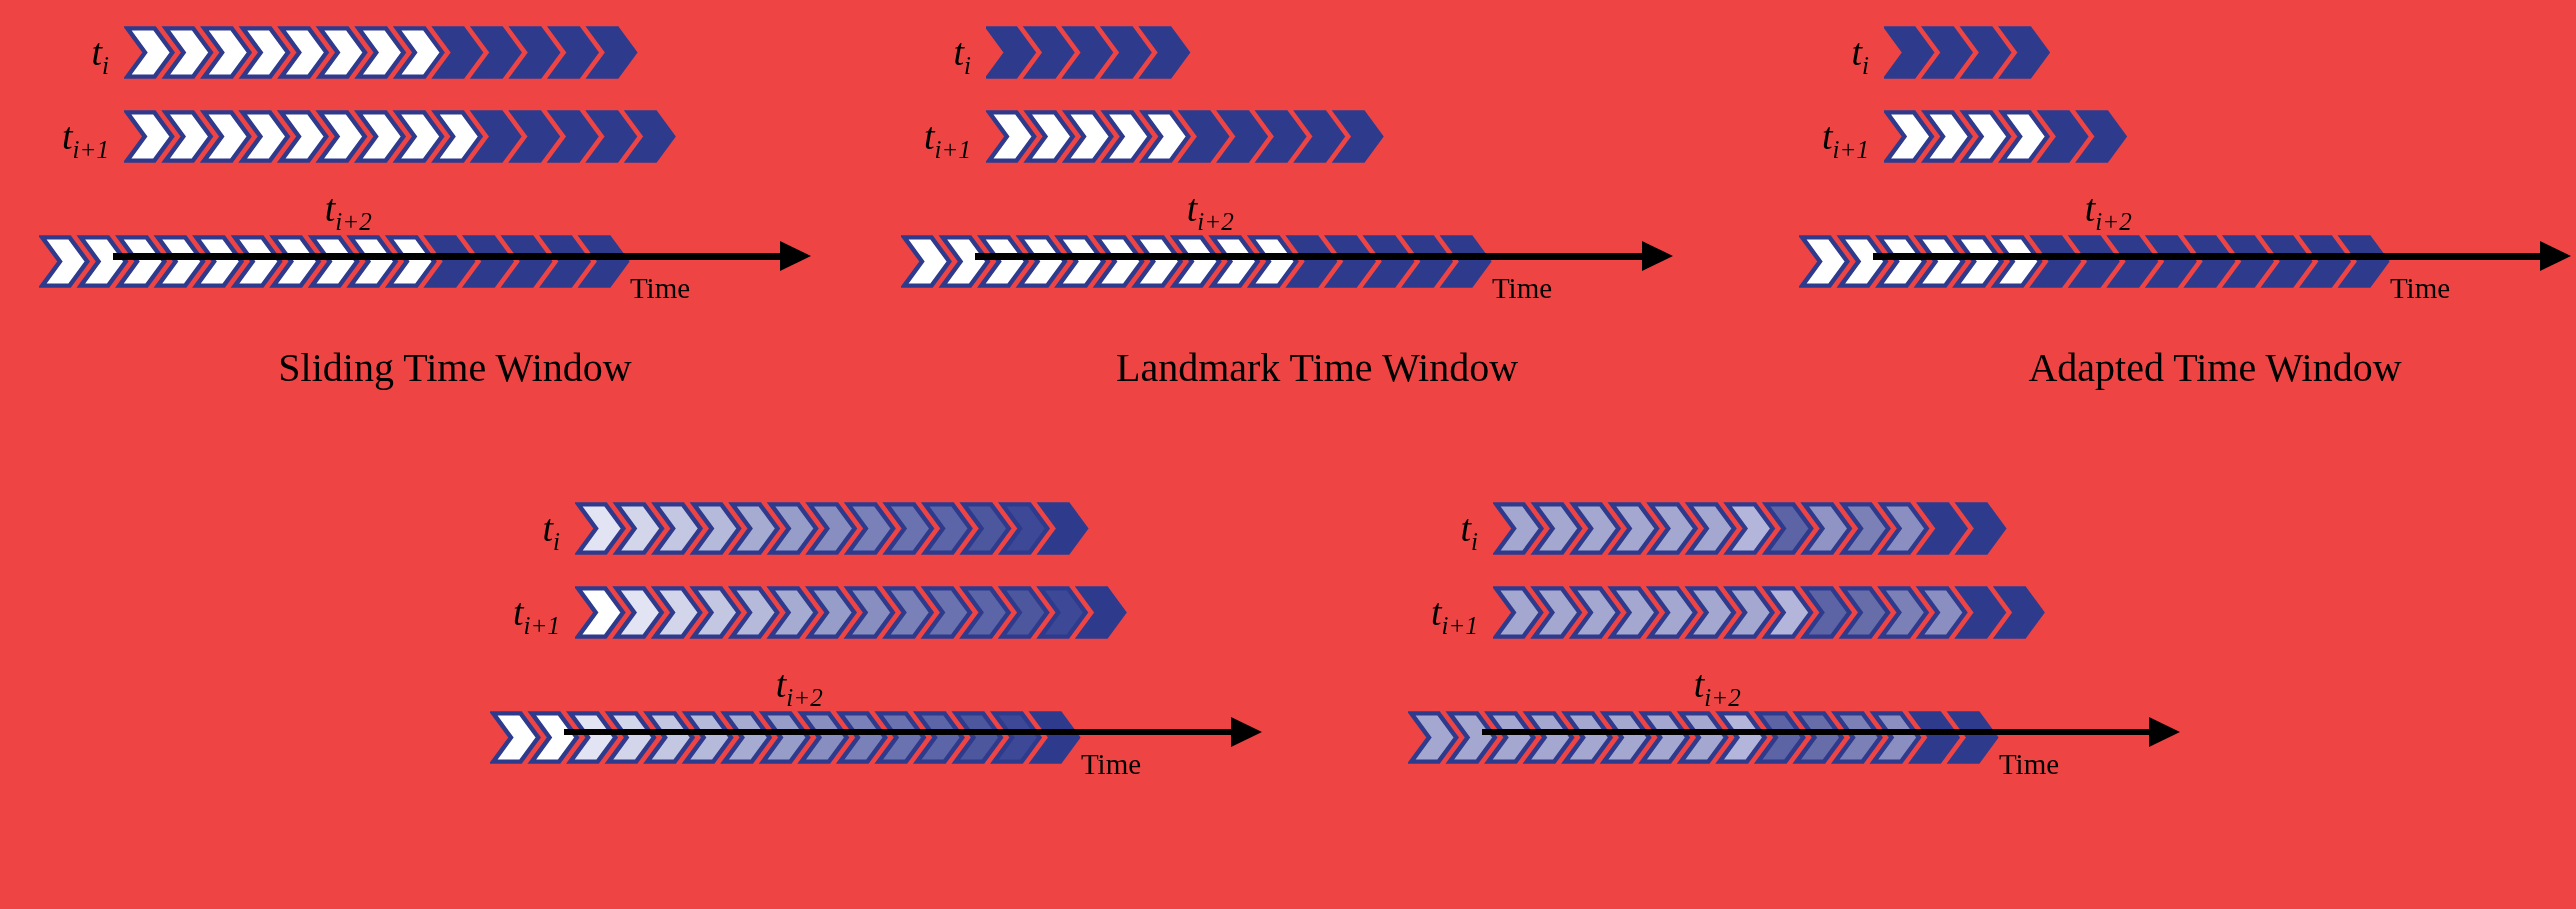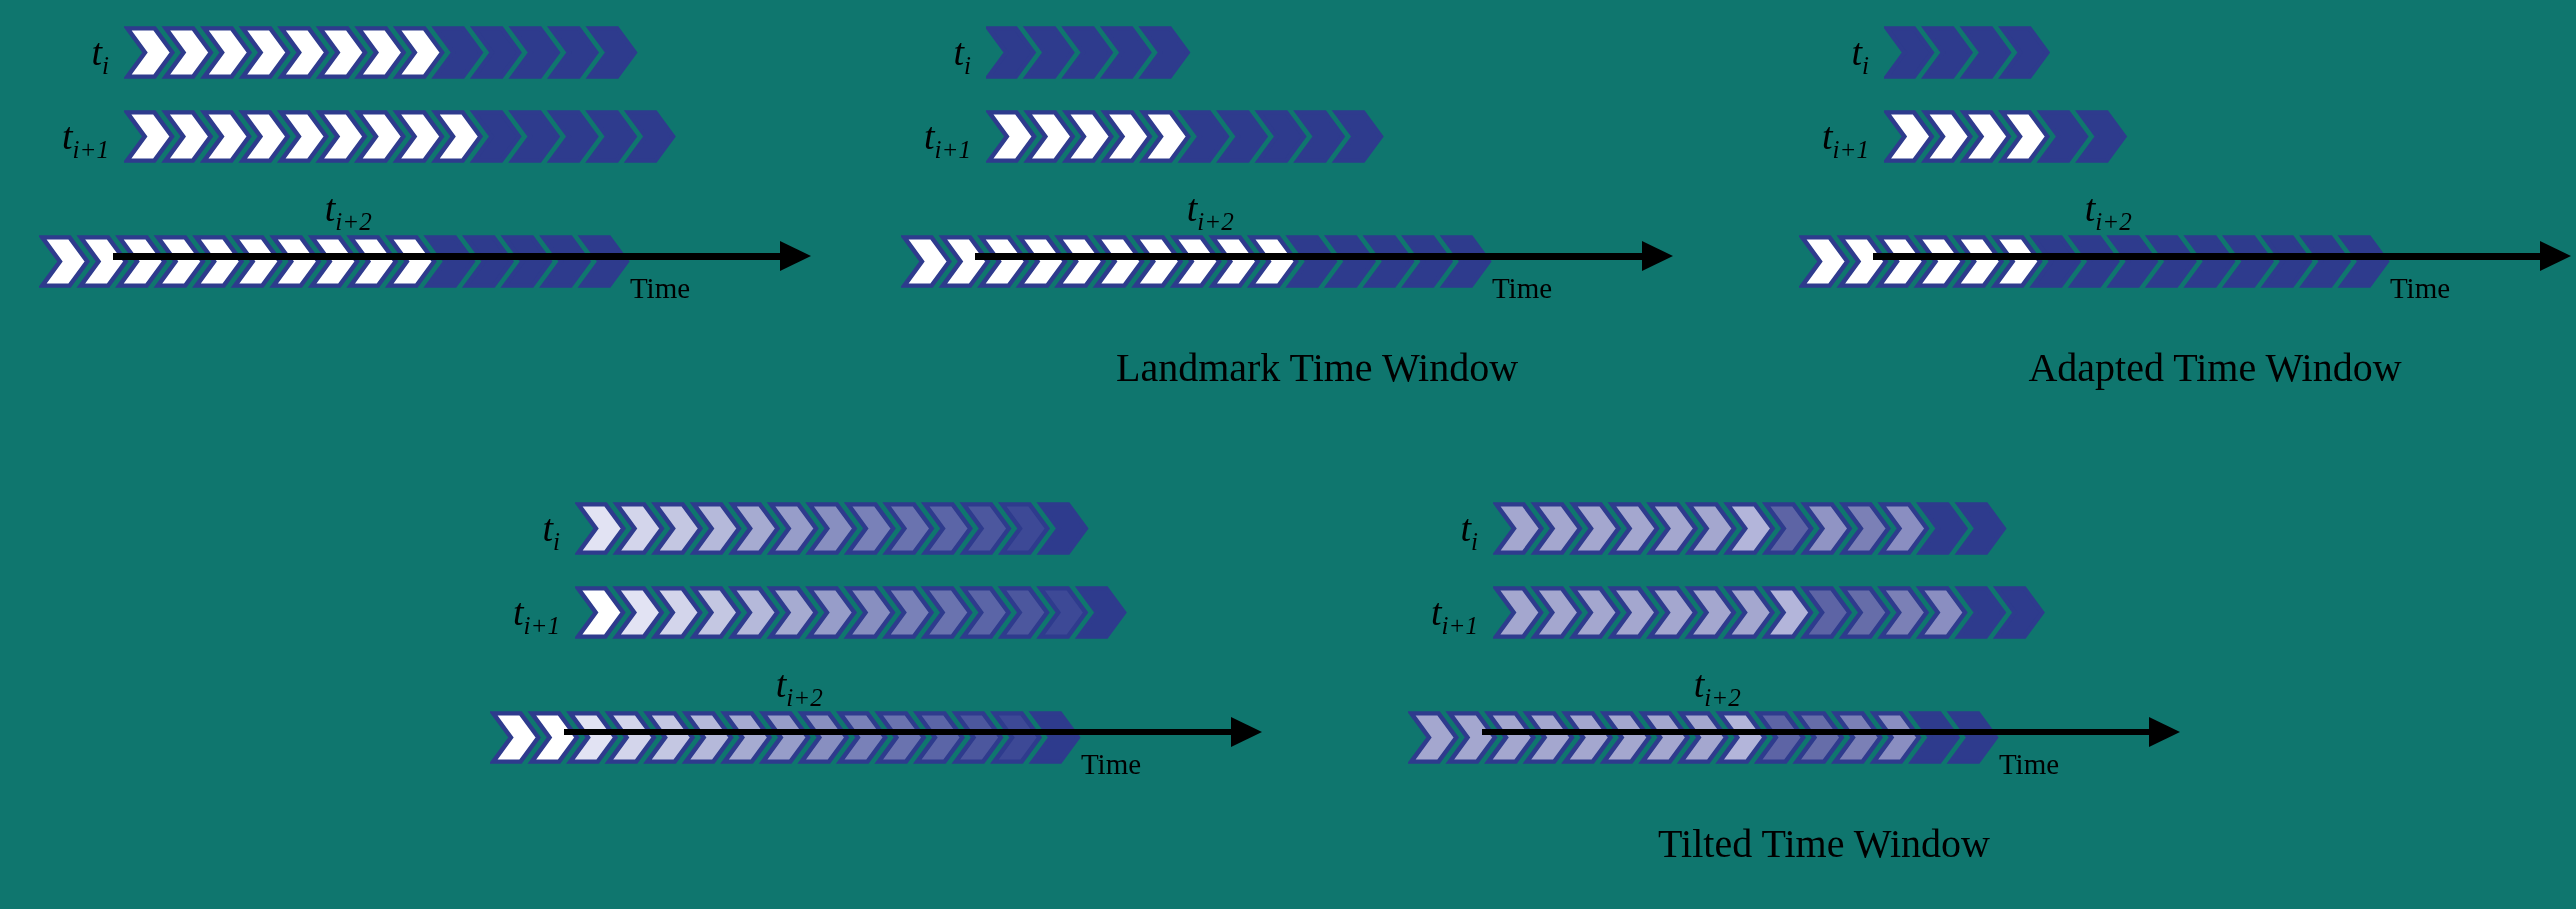--- a/index.html
+++ b/index.html
@@ -1,20 +1,20 @@
 <!DOCTYPE html>
 <html style="font-size:13px"><head>
 <meta charset="utf-8">
 <style>
   html,body{margin:0;padding:0;background:#ffffff;}
   .canvas{
     position:relative;
     width:2576px;height:909px;
     overflow:hidden;
-    background:#0f766e;
+    background:#ef4444;
     font-family:"Liberation Serif", serif;
   }
   .panel{position:absolute;width:862px;height:423px;}
   .p1{left:24px;top:6.4px;}
   .p2{left:886px;top:6.4px;}
   .p3{left:1784px;top:6.4px;}
   .p4{left:475px;top:482px;}
   .p5{left:1393px;top:482px;}
 
   .rows{position:absolute;left:0;top:0;width:100%;height:242px;}
@@ -111,20 +111,21 @@
             <polygon points="627,3 661,3 683,33 661,63 627,63 649,33" fill="#2e3b8d" stroke="#2e3b8d" stroke-width="5.5" stroke-linejoin="miter"></polygon>
             <polygon points="675,3 709,3 731,33 709,63 675,63 697,33" fill="#2e3b8d" stroke="#2e3b8d" stroke-width="5.5" stroke-linejoin="miter"></polygon>
           </svg>
         </div>
       </div>
     <div class="axis">
       <div class="axis-line"></div>
       <div class="axis-head"></div>
     </div>
     <div class="time-label">Time</div>
+    <div class="panel-title">Sliding Time Window</div>
   </section>
 
   <section class="panel p2">
     <div class="rows">
         <div class="row r0">
           <span class="row-label">t<sub>i</sub></span>
           <svg width="209" height="53" class="chevron-strip" viewBox="0 0 260 66">
             <polygon points="3,3 37,3 59,33 37,63 3,63 25,33" fill="#2e3b8d" stroke="#2e3b8d" stroke-width="5.5" stroke-linejoin="miter"></polygon>
             <polygon points="51,3 85,3 107,33 85,63 51,63 73,33" fill="#2e3b8d" stroke="#2e3b8d" stroke-width="5.5" stroke-linejoin="miter"></polygon>
             <polygon points="99,3 133,3 155,33 133,63 99,63 121,33" fill="#2e3b8d" stroke="#2e3b8d" stroke-width="5.5" stroke-linejoin="miter"></polygon>
@@ -352,17 +353,16 @@
             <polygon points="627,3 661,3 683,33 661,63 627,63 649,33" fill="#2e3b8d" stroke="#2e3b8d" stroke-width="5.5" stroke-linejoin="miter"></polygon>
             <polygon points="675,3 709,3 731,33 709,63 675,63 697,33" fill="#2e3b8d" stroke="#2e3b8d" stroke-width="5.5" stroke-linejoin="miter"></polygon>
           </svg>
         </div>
       </div>
     <div class="axis">
       <div class="axis-line"></div>
       <div class="axis-head"></div>
     </div>
     <div class="time-label">Time</div>
-    <div class="panel-title">Tilted Time Window</div>
   </section>
 
 </div>
 
 
 </body></html>

